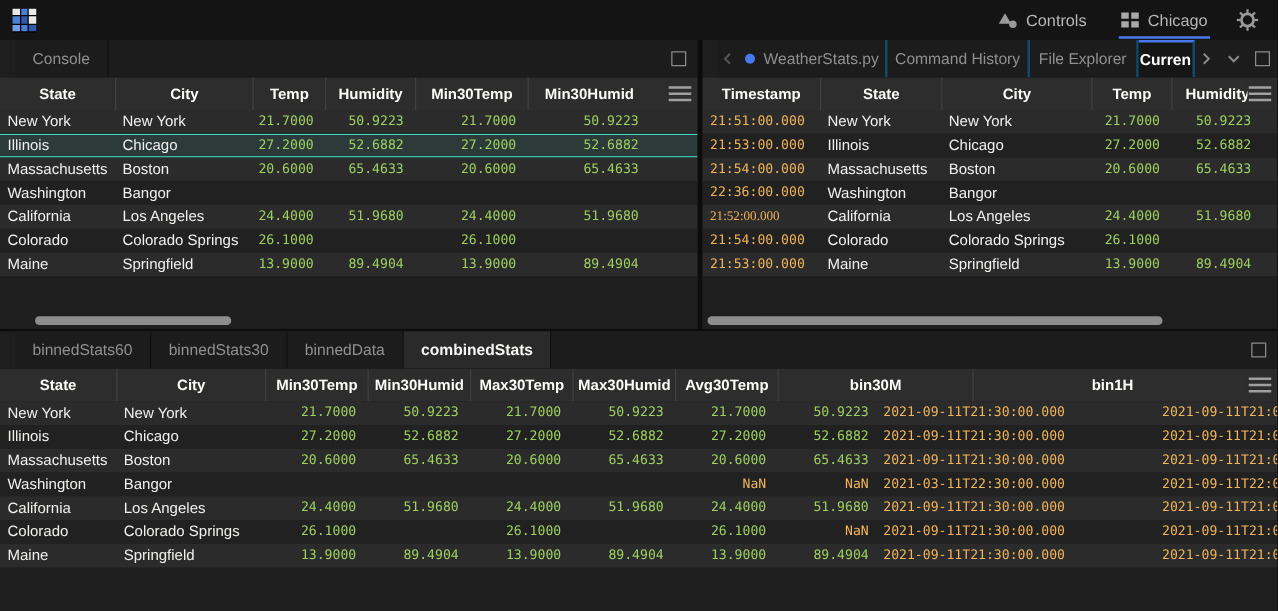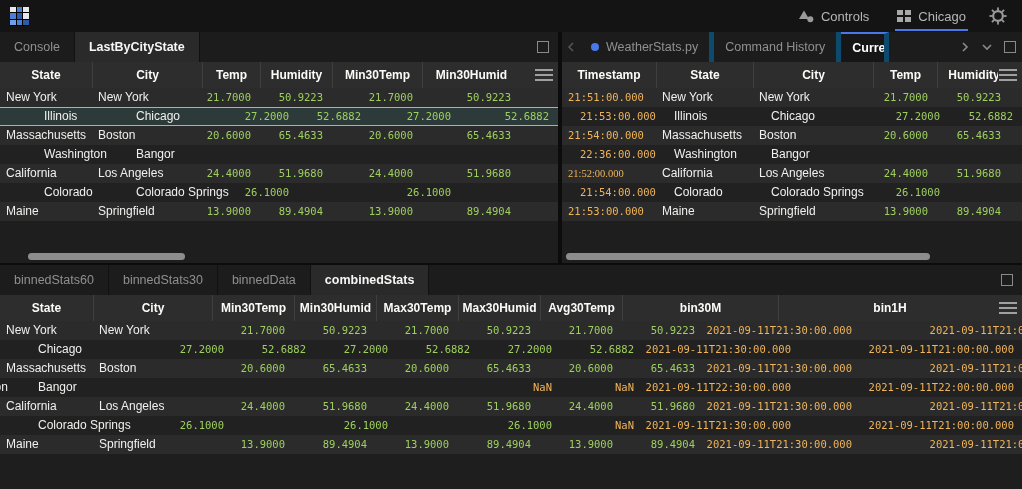--- a/index.html
+++ b/index.html
@@ -27,46 +27,46 @@
   .iconbtn{background:none;border:none;width:28px;height:32px;display:flex;align-items:center;justify-content:center;cursor:pointer;}
   .sq4{display:grid;grid-template-columns:6px 6px;grid-template-rows:5px 5px;gap:2px;}
   .sq4 i{background:#a8a8a8;display:block;}
 
   
   .panel{position:absolute;background:var(--panel-bg);}
   .left-panel{left:0;top:32px;width:558px;height:231px;}
   .right-panel{left:562px;top:32px;width:460px;height:231px;}
   .bottom-panel{left:0;top:265px;width:1022px;height:224px;}
 
-  .tabbar{position:absolute;left:0;top:0;right:0;height:30px;background:var(--tabbar-bg);display:flex;align-items:stretch;}
+  .tabbar{position:absolute;left:12px;top:0;right:0;height:30px;background:var(--tabbar-bg);display:flex;align-items:stretch;}
   .tabs{display:flex;align-items:stretch;overflow:hidden;}
   .tab{display:flex;align-items:center;gap:7px;padding:0 14px;min-width:72px;color:var(--muted);
        font-size:12.5px;border-right:1px solid #111;cursor:pointer;white-space:nowrap;}
   .tab.active{background:#2a2a2a;color:#f6f6f4;font-weight:bold;}
   .tab .dot{width:8px;height:8px;border-radius:50%;background:var(--accent);flex:0 0 auto;}
   
-  .tabbar.editor .tab{min-width:0;padding:0 11px;border-right:5px solid #0c4a6e;}
+  .tabbar.editor .tab{min-width:0;padding:0 11px;border-right:2px solid #0c4a6e;justify-content:center;}
   .tabbar.editor .tab.active{background:#161616;color:#fff;border-top:2px solid var(--accent);}
   .tab.clipped{width:48px;min-width:48px;overflow:hidden;padding-right:0;}
   .tab-nav{display:flex;align-items:center;gap:4px;margin-left:auto;padding-right:6px;}
   .navbtn{background:none;border:none;width:18px;height:30px;display:flex;align-items:center;justify-content:center;cursor:pointer;}
   .maxbtn{position:absolute;top:9px;right:9px;width:12px;height:12px;border:1px solid #8a8a8a;background:none;cursor:pointer;z-index:5;}
   .bottom-panel .maxbtn,.right-panel .maxbtn{position:absolute;}
 
   
   .grid{position:absolute;left:0;top:30px;right:0;bottom:0;background:var(--panel-bg);overflow:hidden;}
   .grid-head{position:relative;display:flex;height:26px;background:var(--head-bg);}
   .hcell{display:flex;align-items:center;justify-content:center;color:#fbfbf8;font-size:12px;font-weight:bold;
          border-left:1px solid rgba(255,255,255,0.09);overflow:hidden;white-space:nowrap;cursor:pointer;flex:0 0 auto;}
   .hcell:first-child{border-left:none;}
   .grid-menu{position:absolute;right:4px;top:5px;width:20px;height:16px;display:flex;flex-direction:column;
              justify-content:space-between;padding:2px 1px;cursor:pointer;background:var(--head-bg);}
   .grid-menu i{display:block;height:2px;background:#a0a0a0;}
   .grid-row{display:flex;height:19px;cursor:pointer;}
-  .grid-row.odd{background:var(--row-odd);} .grid-row.even{background:var(--row-even);justify-content:flex-end;}
+  .grid-row.odd{background:var(--row-odd);} .grid-row.even{background:var(--row-even);}
   .grid-row.selected{background:#2c3b39;box-shadow:inset 0 1px 0 var(--teal),inset 0 -1px 0 var(--teal);}
   .cell{display:block;line-height:19px;overflow:hidden;white-space:nowrap;flex:0 0 auto;}
   .c-text{color:var(--txt);font-size:12px;text-align:left;padding-left:6px;}
   .c-num{color:var(--green);font-family:"DejaVu Sans Mono",monospace;font-size:10.5px;text-align:right;padding-right:9px;}
   .c-num.c-nan{color:var(--orange);}
   .c-time{color:var(--orange);font-family:"DejaVu Sans Mono",monospace;font-size:10.5px;text-align:right;padding-right:8px;}
   .al-left{text-align:left;padding-left:6px;}
 
   
   .hscroll{position:absolute;left:0;right:0;bottom:2px;height:8px;}
@@ -129,23 +129,20 @@
     </button>
   </div>
 </header>
 
 <section class="panel left-panel">
   <div class="tabbar">
     <div class="tabs">
         <div class="tab">
           <span>Console</span>
         </div>
-        <div class="tab active">
-          <span>LastByCityState</span>
-        </div>
       </div>
   </div>
   <button class="maxbtn"></button>
   <div class="grid">
       <div class="grid-head">
         <div class="hcell" style="width: 92px;">State</div>
         <div class="hcell" style="width: 110px;">City</div>
         <div class="hcell" style="width: 58px;">Temp</div>
         <div class="hcell" style="width: 72px;">Humidity</div>
         <div class="hcell" style="width: 90px;">Min30Temp</div>
@@ -225,20 +222,23 @@
           <polyline points="6,1 2,5 6,9" fill="none" stroke="#555" stroke-width="1.6"></polyline>
         </svg>
     </button>
     <div class="tabs">
         <div class="tab">
           <span class="dot"></span>
           <span>WeatherStats.py</span>
         </div>
         <div class="tab">
           <span>Command History</span>
+        </div>
+        <div class="tab">
+          <span>File Explorer</span>
         </div>
         <div class="tab active clipped">
           <span>Curren</span>
         </div>
       </div>
     <div class="tab-nav">
       <button class="navbtn">
         <svg width="8" height="10" viewBox="0 0 8 10">
             <polyline points="2,1 6,5 2,9" fill="none" stroke="#8a8a8a" stroke-width="1.6"></polyline>
           </svg>
@@ -392,21 +392,21 @@
       </div>
       <div class="grid-row even">
         <span class="cell c-text" style="width: 93px;">Washington</span>
         <span class="cell c-text" style="width: 119px;">Bangor</span>
         <span class="cell c-num" style="width: 82px;"></span>
         <span class="cell c-num" style="width: 82px;"></span>
         <span class="cell c-num" style="width: 82px;"></span>
         <span class="cell c-num" style="width: 82px;"></span>
         <span class="cell c-num c-nan" style="width: 82px;">NaN</span>
         <span class="cell c-num c-nan" style="width: 82px;">NaN</span>
-        <span class="cell c-time" style="width: 156px;">2021-09-11T22:30:00.000</span>
+        <span class="cell c-time" style="width: 156px;">2021-03-11T22:30:00.000</span>
         <span class="cell c-time" style="width: 223px;">2021-09-11T22:00:00.000</span>
       </div>
       <div class="grid-row odd">
         <span class="cell c-text" style="width: 93px;">California</span>
         <span class="cell c-text" style="width: 119px;">Los Angeles</span>
         <span class="cell c-num" style="width: 82px;">24.4000</span>
         <span class="cell c-num" style="width: 82px;">51.9680</span>
         <span class="cell c-num" style="width: 82px;">24.4000</span>
         <span class="cell c-num" style="width: 82px;">51.9680</span>
         <span class="cell c-num" style="width: 82px;">24.4000</span>

